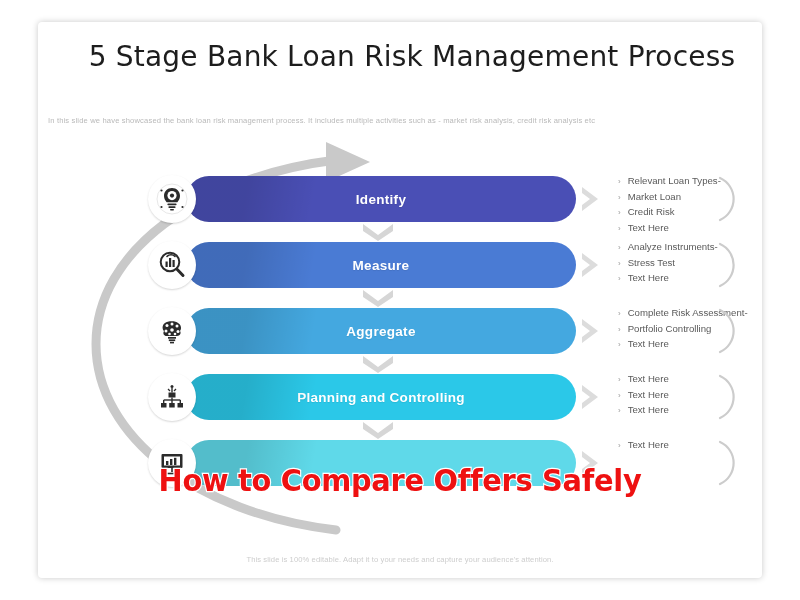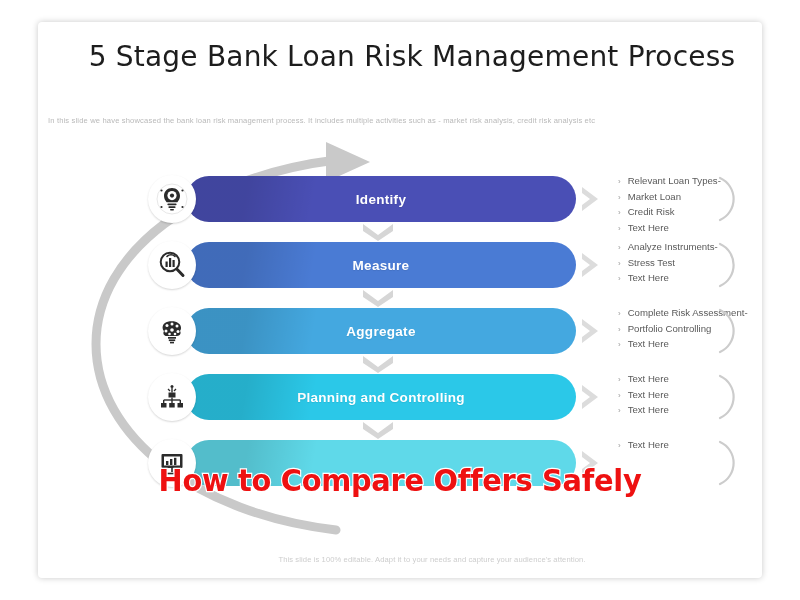--- a/index.html
+++ b/index.html
@@ -17,21 +17,21 @@
     font-size:28px;font-weight:400;color:#1d1d1d;letter-spacing:0.2px;
     font-family:"DejaVu Sans", sans-serif;
     margin-left:12px;
   }
   .subtitle{
     position:absolute;left:10px;top:62px;width:704px;text-align:left;
     font-size:7.6px;color:#b9b9b9;letter-spacing:0.15px;white-space:nowrap;margin-top:32px;
   }
   .footer{
     position:absolute;left:0;bottom:14px;width:100%;text-align:center;
-    font-size:7.6px;color:#cdcdcd;letter-spacing:0.1px;padding-left:32px;
+    font-size:7.6px;color:#cdcdcd;letter-spacing:0.1px;
   }
 
   
   .circle-arrow{position:absolute;left:40px;top:110px;width:330px;height:420px;}
 
   
   .stages{position:absolute;left:110px;top:154px;width:600px;height:360px;}
   .stage{position:relative;height:46px;margin-bottom:20px;}
   .bar{
     position:absolute;left:38px;top:0;width:390px;height:46px;

